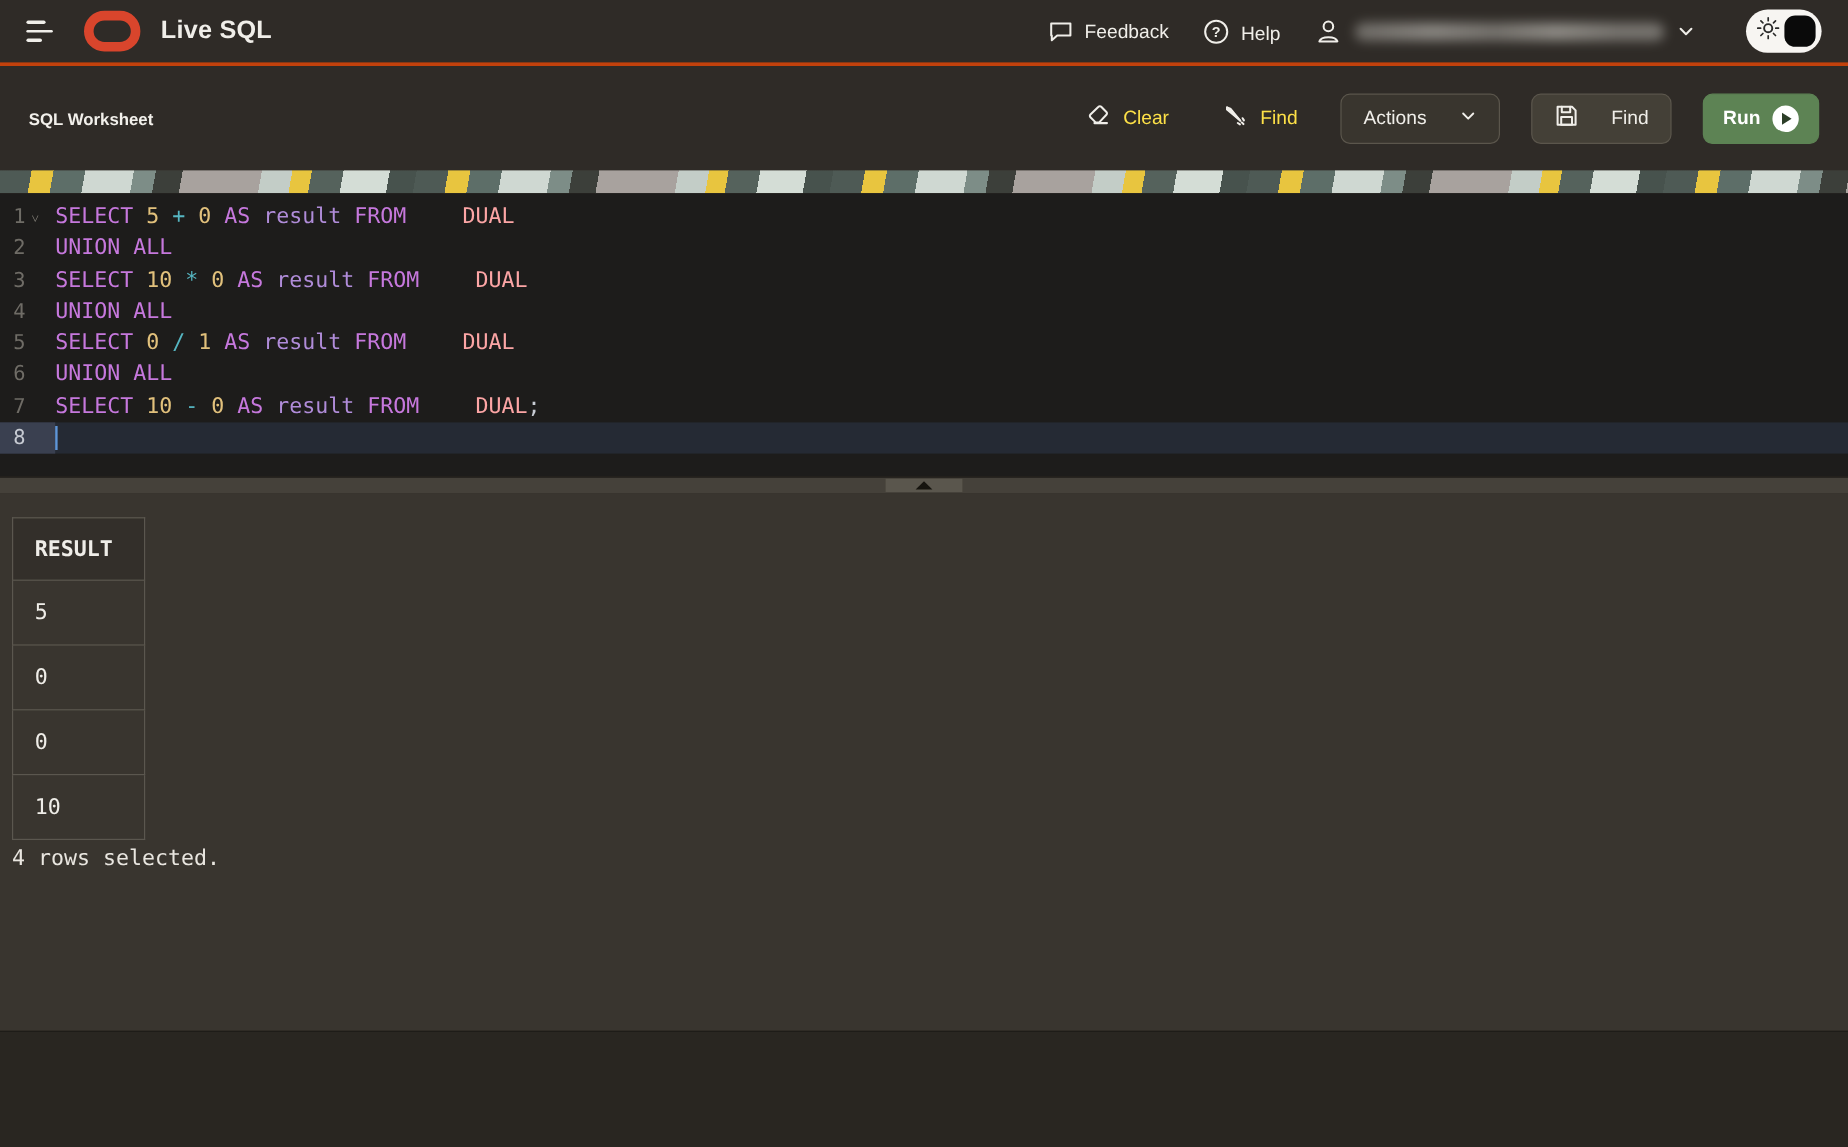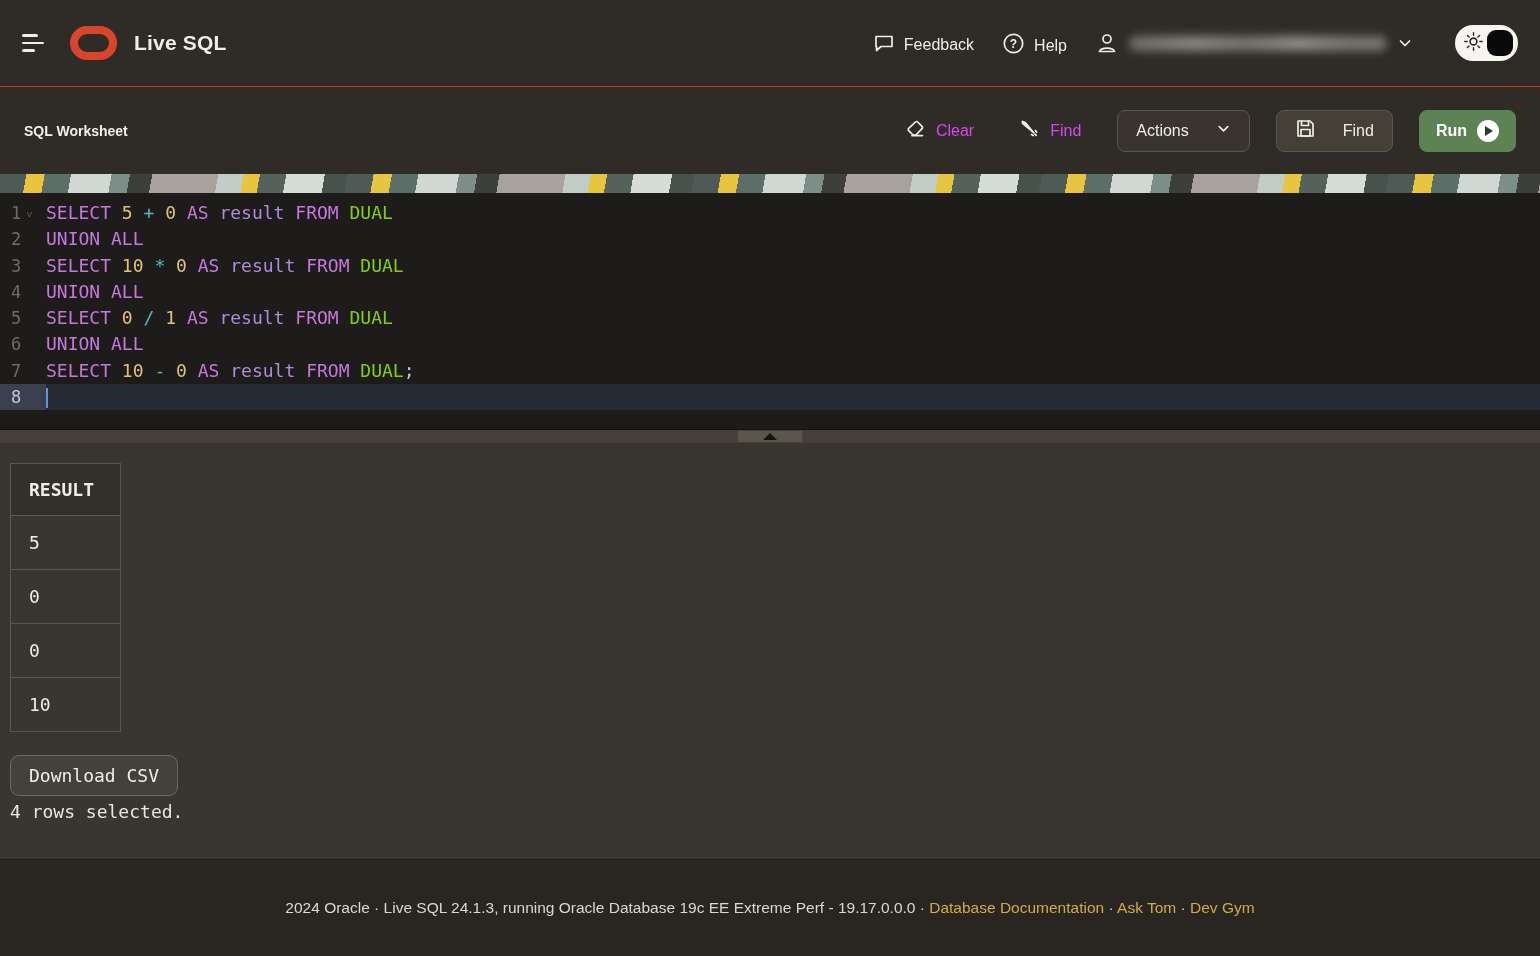--- a/index.html
+++ b/index.html
@@ -6,21 +6,21 @@
   html,body { width:1540px; height:956px; overflow:hidden; }
   body {
     font-family:"Liberation Sans", sans-serif;
     background:#39352f;
     color:#f0eee9;
     display:flex; flex-direction:column;
   }
 
   
   .app-header {
-    height:87px; background:#2f2b27; border-bottom:1px solid #c2410c;
+    height:55px; background:#2f2b27; border-bottom:3px solid #c2410c;
     display:flex; align-items:center; padding:0 22px; flex:0 0 auto;
   }
   .hamburger { width:24px; height:18px; display:flex; flex-direction:column; justify-content:space-between; cursor:pointer; margin-right:24px; }
   .hamburger span { height:2.6px; background:#f0eee9; border-radius:2px; display:block; }
   .hamburger .b1{width:16px;} .hamburger .b2{width:22px;} .hamburger .b3{width:13px;}
   .oracle-logo { width:47px; height:34px; border:8px solid #d9452c; border-radius:17px; margin-right:17px; }
   .app-title { font-size:21px; font-weight:bold; letter-spacing:.2px; }
   .header-right { margin-left:auto; display:flex; align-items:center; gap:28px; }
   .hdr-item { display:flex; align-items:flex-end; gap:9px; font-size:16px; color:#f0eee9; cursor:pointer; }
   .hdr-icon svg { display:block; }
@@ -37,21 +37,21 @@
   }
   .toggle-knob { width:26px; height:26px; background:#0a0a0a; border-radius:9px; }
 
   
   .worksheet-bar {
     height:87px; background:#2f2b27; display:flex; align-items:center;
     padding:0 24px; flex:0 0 auto;
   }
   .ws-title { font-size:14px; font-weight:bold; color:#f2f0eb; }
   .ws-actions { margin-left:auto; display:flex; align-items:center; gap:16px; }
-  .txt-btn { display:flex; align-items:center; gap:9px; font-size:16px; color:#d946ef; cursor:pointer; padding:8px 10px; border-radius:8px; }
+  .txt-btn { display:flex; align-items:center; gap:9px; font-size:16px; color:#fde047; cursor:pointer; padding:8px 10px; border-radius:8px; }
   .txt-btn + .txt-btn { margin-left:8px; }
   .boxed-btn {
     display:flex; align-items:center; gap:27px; font-size:16px; color:#f0eee9;
     background:#39352e; border:1px solid #5b564c; border-radius:8px;
     height:42px; padding:0 18px; cursor:pointer; margin-left:10px;
   }
   .save-btn { background:#444037; }
   .run-btn {
     display:flex; align-items:center; gap:10px; font-size:16px; font-weight:bold; color:#ffffff;
     background:#5d8354; border:1px solid #5d8354; border-radius:8px;
@@ -80,21 +80,21 @@
   }
   .code-line .fold { color:#8a867e; font-size:11px; margin-left:3px; margin-top:4px; }
   .code-line .code { flex:1; }
   .code-line.active { background:#252a34; }
   .code-line.active .gutter { background:#3a4050; color:#c6cad2; }
   .caret { display:inline-block; width:2px; height:20px; background:#5f96d8; vertical-align:middle; }
   .tk-kw  { color:#c678dd; }
   .tk-num { color:#e2c17c; }
   .tk-op  { color:#56b6c2; }
   .tk-id  { color:#b08cd9; }
-  .tk-tbl { color:#84cc16; }
+  .tk-tbl { color:#fca5a5;margin-left:36px; }
   .tk-pn  { color:#c8ccd4; }
 
   
   .splitter { height:14px; background:#45413a; flex:0 0 auto; display:flex; align-items:center; justify-content:center; border-top:1px solid #14130f; }
   .splitter-handle { width:64px; height:11px; background:#5a564d; display:flex; align-items:center; justify-content:center; cursor:row-resize; }
   .splitter-handle .up-tri { width:0; height:0; border-left:7px solid transparent; border-right:7px solid transparent; border-bottom:7px solid #16140f; }
 
   
   .results-panel { flex:1 1 auto; background:#39352f; padding:20px 0 0 10px; overflow:hidden; }
   table.results { border-collapse:collapse; font-family:"DejaVu Sans Mono", monospace; font-size:18px; color:#efede8; }
@@ -272,21 +272,17 @@
           <td>0</td>
         </tr>
         <tr>
           <td>0</td>
         </tr>
         <tr>
           <td>10</td>
         </tr>
       </tbody>
   </table>
-  <div>
-    <button class="download-btn">Download CSV</button>
-  </div>
   <div class="status-line">4 rows selected.</div>
 </div>
 
 <footer class="app-footer">
-  <div><span>2024 Oracle · Live SQL 24.1.3, running Oracle Database 19c EE Extreme Perf - 19.17.0.0.0 · </span><span class="link">Database Documentation</span><span> · </span><span class="link">Ask Tom</span><span> · </span><span class="link">Dev Gym</span></div>
 </footer>
 
 </body></html>

